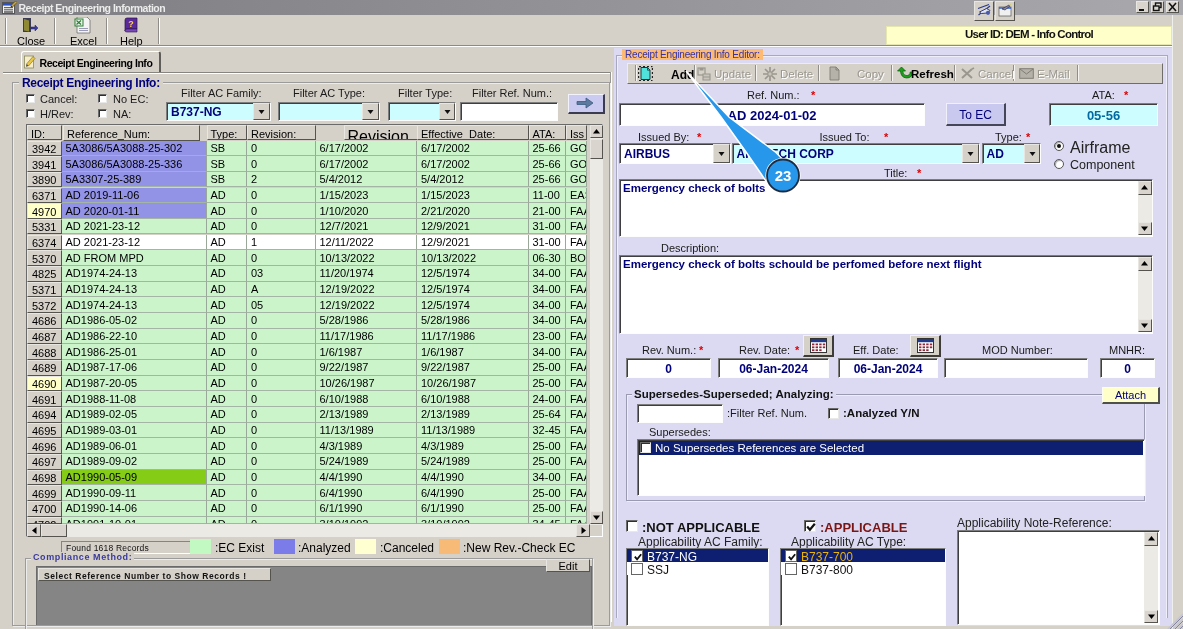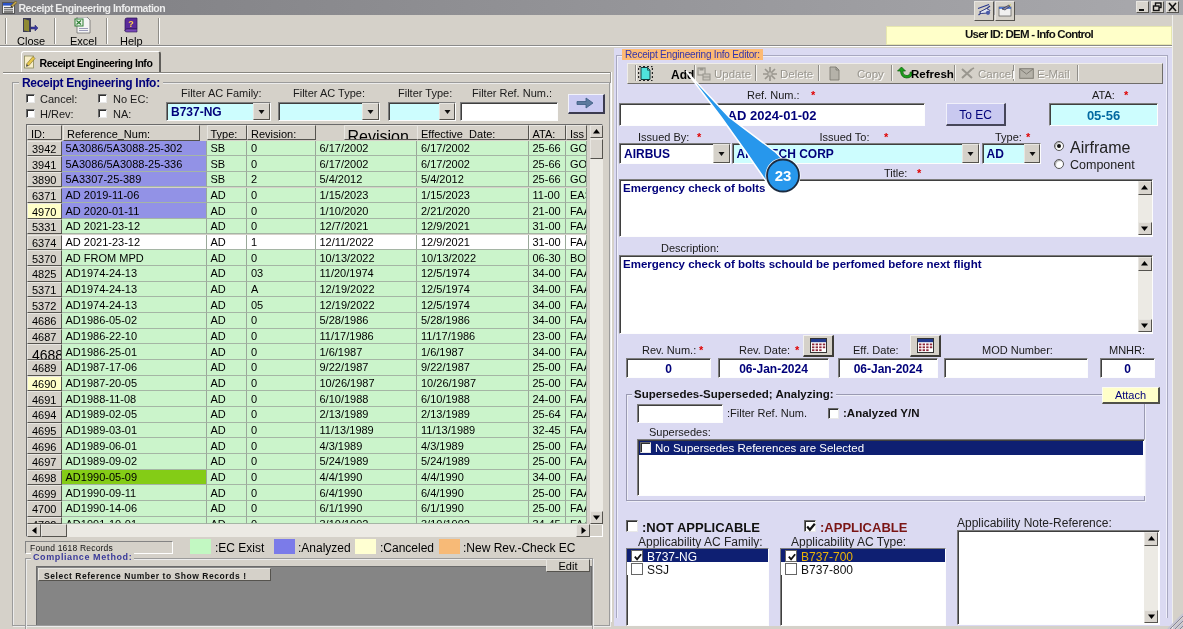--- a/index.html
+++ b/index.html
@@ -1,19 +1,19 @@
 <!DOCTYPE html>
 <html><head><meta charset="utf-8">
 <style>
 *{margin:0;padding:0;box-sizing:border-box;}
 html,body{width:1183px;height:629px;overflow:hidden;}
 body{font-family:"Liberation Sans",sans-serif;background:#D5D1C9;position:relative;font-size:11px;color:#000;}
 .ab{position:absolute;}
 .sunken{border:1px solid #7d7d7d;border-bottom-color:#fdfdfd;border-right-color:#fdfdfd;box-shadow:inset 1px 1px 0 #3f3f3f;}
-.sunken2{border:1px solid #848484;border-bottom-color:#fff;border-right-color:#fff;}
+.sunken2{border:1px solid #848484;border-bottom-color:#fff;border-right-color:#fff;margin-left:36px;}
 .raised2{border:1px solid #e8e6e1;border-bottom-color:#55534e;border-right-color:#55534e;background:#D5D1C9;}
 .gbx{border:1px solid #9b9b9b;box-shadow:1px 1px 0 #ececec, inset 1px 1px 0 #ececec;}
 .navy{color:#00007a;}
 .bold{font-weight:bold;}
 .lbl{font-size:11px;color:#1a1a1a;white-space:nowrap;}
 .red{color:#e00000;}
 .whitef{background:#fff;}
 .cb{background:#fff;border:1px solid #6a6a6a;border-bottom-color:#e8e8e8;border-right-color:#e8e8e8;box-shadow:inset 1px 1px 0 #2f2f2f;}
 svg{display:block;}
 </style></head>
@@ -248,21 +248,21 @@
 <div class="ab" style="left:528.5px;top:312.9px;width:37.5px;height:15.7px;background:#CBF4CB;border-right:1px solid #9aa89a;border-bottom:1px solid #a5b5a5;font-size:11px;padding:1.5px 0 0 4px;overflow:hidden;white-space:nowrap;">34-00</div>
 <div class="ab" style="left:566.0px;top:312.9px;width:21.0px;height:15.7px;background:#CBF4CB;border-right:1px solid #9aa89a;border-bottom:1px solid #a5b5a5;font-size:11px;padding:1.5px 0 0 4px;overflow:hidden;white-space:nowrap;">FAA</div>
 <div class="ab raised2" style="left:27.0px;top:328.5px;width:34.5px;height:15.7px;background:#D5D1C9;font-size:11px;padding:1.5px 0 0 4px;overflow:hidden;">4687</div>
 <div class="ab" style="left:61.5px;top:328.5px;width:145.0px;height:15.7px;background:#CBF4CB;border-right:1px solid #9aa89a;border-bottom:1px solid #a5b5a5;font-size:11px;padding:1.5px 0 0 4px;overflow:hidden;white-space:nowrap;">AD1986-22-10</div>
 <div class="ab" style="left:206.5px;top:328.5px;width:40.5px;height:15.7px;background:#CBF4CB;border-right:1px solid #9aa89a;border-bottom:1px solid #a5b5a5;font-size:11px;padding:1.5px 0 0 4px;overflow:hidden;white-space:nowrap;">AD</div>
 <div class="ab" style="left:247.0px;top:328.5px;width:68.5px;height:15.7px;background:#CBF4CB;border-right:1px solid #9aa89a;border-bottom:1px solid #a5b5a5;font-size:11px;padding:1.5px 0 0 4px;overflow:hidden;white-space:nowrap;">0</div>
 <div class="ab" style="left:315.5px;top:328.5px;width:101.5px;height:15.7px;background:#CBF4CB;border-right:1px solid #9aa89a;border-bottom:1px solid #a5b5a5;font-size:11px;padding:1.5px 0 0 4px;overflow:hidden;white-space:nowrap;">11/17/1986</div>
 <div class="ab" style="left:417.0px;top:328.5px;width:111.5px;height:15.7px;background:#CBF4CB;border-right:1px solid #9aa89a;border-bottom:1px solid #a5b5a5;font-size:11px;padding:1.5px 0 0 4px;overflow:hidden;white-space:nowrap;">11/17/1986</div>
 <div class="ab" style="left:528.5px;top:328.5px;width:37.5px;height:15.7px;background:#CBF4CB;border-right:1px solid #9aa89a;border-bottom:1px solid #a5b5a5;font-size:11px;padding:1.5px 0 0 4px;overflow:hidden;white-space:nowrap;">23-00</div>
 <div class="ab" style="left:566.0px;top:328.5px;width:21.0px;height:15.7px;background:#CBF4CB;border-right:1px solid #9aa89a;border-bottom:1px solid #a5b5a5;font-size:11px;padding:1.5px 0 0 4px;overflow:hidden;white-space:nowrap;">FAA</div>
-<div class="ab raised2" style="left:27.0px;top:344.2px;width:34.5px;height:15.7px;background:#D5D1C9;font-size:14px;padding:1.5px 0 0 4px;overflow:hidden;">4688</div>
+<div class="ab raised2" style="left:27.0px;top:344.2px;width:34.5px;height:15.7px;background:#D5D1C9;font-size:11px;padding:1.5px 0 0 4px;overflow:hidden;">4688</div>
 <div class="ab" style="left:61.5px;top:344.2px;width:145.0px;height:15.7px;background:#CBF4CB;border-right:1px solid #9aa89a;border-bottom:1px solid #a5b5a5;font-size:11px;padding:1.5px 0 0 4px;overflow:hidden;white-space:nowrap;">AD1986-25-01</div>
 <div class="ab" style="left:206.5px;top:344.2px;width:40.5px;height:15.7px;background:#CBF4CB;border-right:1px solid #9aa89a;border-bottom:1px solid #a5b5a5;font-size:11px;padding:1.5px 0 0 4px;overflow:hidden;white-space:nowrap;">AD</div>
 <div class="ab" style="left:247.0px;top:344.2px;width:68.5px;height:15.7px;background:#CBF4CB;border-right:1px solid #9aa89a;border-bottom:1px solid #a5b5a5;font-size:11px;padding:1.5px 0 0 4px;overflow:hidden;white-space:nowrap;">0</div>
 <div class="ab" style="left:315.5px;top:344.2px;width:101.5px;height:15.7px;background:#CBF4CB;border-right:1px solid #9aa89a;border-bottom:1px solid #a5b5a5;font-size:11px;padding:1.5px 0 0 4px;overflow:hidden;white-space:nowrap;">1/6/1987</div>
 <div class="ab" style="left:417.0px;top:344.2px;width:111.5px;height:15.7px;background:#CBF4CB;border-right:1px solid #9aa89a;border-bottom:1px solid #a5b5a5;font-size:11px;padding:1.5px 0 0 4px;overflow:hidden;white-space:nowrap;">1/6/1987</div>
 <div class="ab" style="left:528.5px;top:344.2px;width:37.5px;height:15.7px;background:#CBF4CB;border-right:1px solid #9aa89a;border-bottom:1px solid #a5b5a5;font-size:11px;padding:1.5px 0 0 4px;overflow:hidden;white-space:nowrap;">34-00</div>
 <div class="ab" style="left:566.0px;top:344.2px;width:21.0px;height:15.7px;background:#CBF4CB;border-right:1px solid #9aa89a;border-bottom:1px solid #a5b5a5;font-size:11px;padding:1.5px 0 0 4px;overflow:hidden;white-space:nowrap;">FAA</div>
 <div class="ab raised2" style="left:27.0px;top:359.9px;width:34.5px;height:15.7px;background:#D5D1C9;font-size:11px;padding:1.5px 0 0 4px;overflow:hidden;">4689</div>
 <div class="ab" style="left:61.5px;top:359.9px;width:145.0px;height:15.7px;background:#CBF4CB;border-right:1px solid #9aa89a;border-bottom:1px solid #a5b5a5;font-size:11px;padding:1.5px 0 0 4px;overflow:hidden;white-space:nowrap;">AD1987-17-06</div>
 <div class="ab" style="left:206.5px;top:359.9px;width:40.5px;height:15.7px;background:#CBF4CB;border-right:1px solid #9aa89a;border-bottom:1px solid #a5b5a5;font-size:11px;padding:1.5px 0 0 4px;overflow:hidden;white-space:nowrap;">AD</div>

